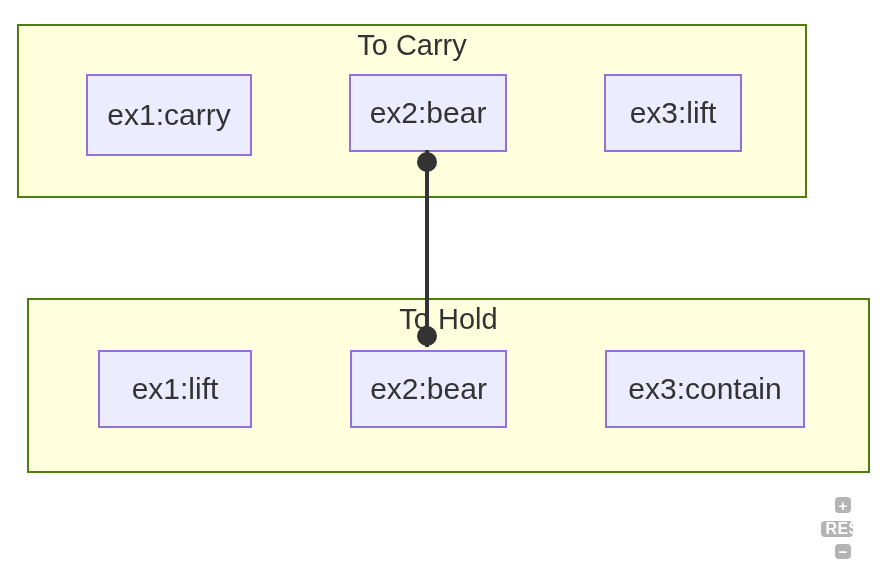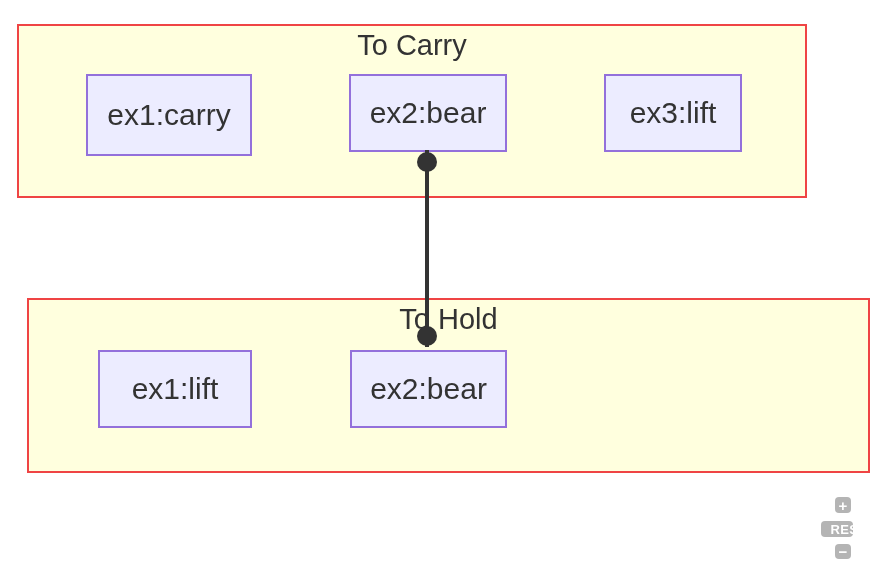--- a/index.html
+++ b/index.html
@@ -10,21 +10,21 @@
     position: relative;
     width: 885px;
     height: 571px;
     background: #ffffff;
     overflow: hidden;
   }
 
   .cluster {
     position: absolute;
     background: #ffffde;
-    border: 2px solid #ef4444;
+    border: 2px solid #4d7c0f;
   }
   .cluster-title {
     position: absolute;
     top: 3px;
     left: 0;
     width: 100%;
     text-align: center;
     font-size: 29px;
     color: #333333;
     white-space: nowrap;
@@ -62,21 +62,21 @@
     font-family: "Liberation Sans", sans-serif;
     font-weight: bold;
     display: flex;
     align-items: center;
     justify-content: center;
     cursor: pointer;
     padding: 0;
     line-height: 1;
   }
   .ctrl-zoom-in  { left: 835px; top: 497px; width: 16px; height: 16px; font-size: 15px; }
-  .ctrl-reset    { left: 821px; top: 521px; width: 26px; height: 16px; font-size: 13px; letter-spacing: 0.3px; padding-left: 32px; }
+  .ctrl-reset    { left: 821px; top: 521px; width: 26px; height: 16px; font-size: 16px; letter-spacing: 0.3px; padding-left: 32px; }
   .ctrl-zoom-out { left: 835px; top: 544px; width: 16px; height: 15px; font-size: 15px; }
 
   
   #cluster-carry { left: 17px; top: 24px; width: 790px; height: 174px; }
   #node-ex1-carry { left: 67px;  top: 48px; width: 166px; height: 82px; }
   #node-ex2-bear-top { left: 330px; top: 48px; width: 158px; height: 78px; }
   #node-ex3-lift { left: 585px; top: 48px; width: 138px; height: 78px; }
 
   
   #cluster-hold { left: 27px; top: 298px; width: 843px; height: 175px; }
@@ -103,20 +103,23 @@
   </section>
 
   <section class="cluster" id="cluster-hold">
     <div class="cluster-title">To Hold</div>
     <div class="node" id="node-ex1-hold">
       <span>ex1:lift</span>
     </div>
     <div class="node" id="node-ex2-bear-bottom">
       <span>ex2:bear</span>
     </div>
+    <div class="node" id="node-ex3-contain">
+      <span>ex3:contain</span>
+    </div>
   </section>
 
   <svg class="edge-layer" viewBox="0 0 885 571" aria-hidden="true">
     <line x1="427" y1="150" x2="427" y2="347" stroke="#333333" stroke-width="4"></line>
     <circle cx="427" cy="162" r="10" fill="#333333"></circle>
     <circle cx="427" cy="336" r="10" fill="#333333"></circle>
   </svg>
 
   <button class="ctrl ctrl-zoom-in">+</button>
   <button class="ctrl ctrl-reset">RESET</button>

